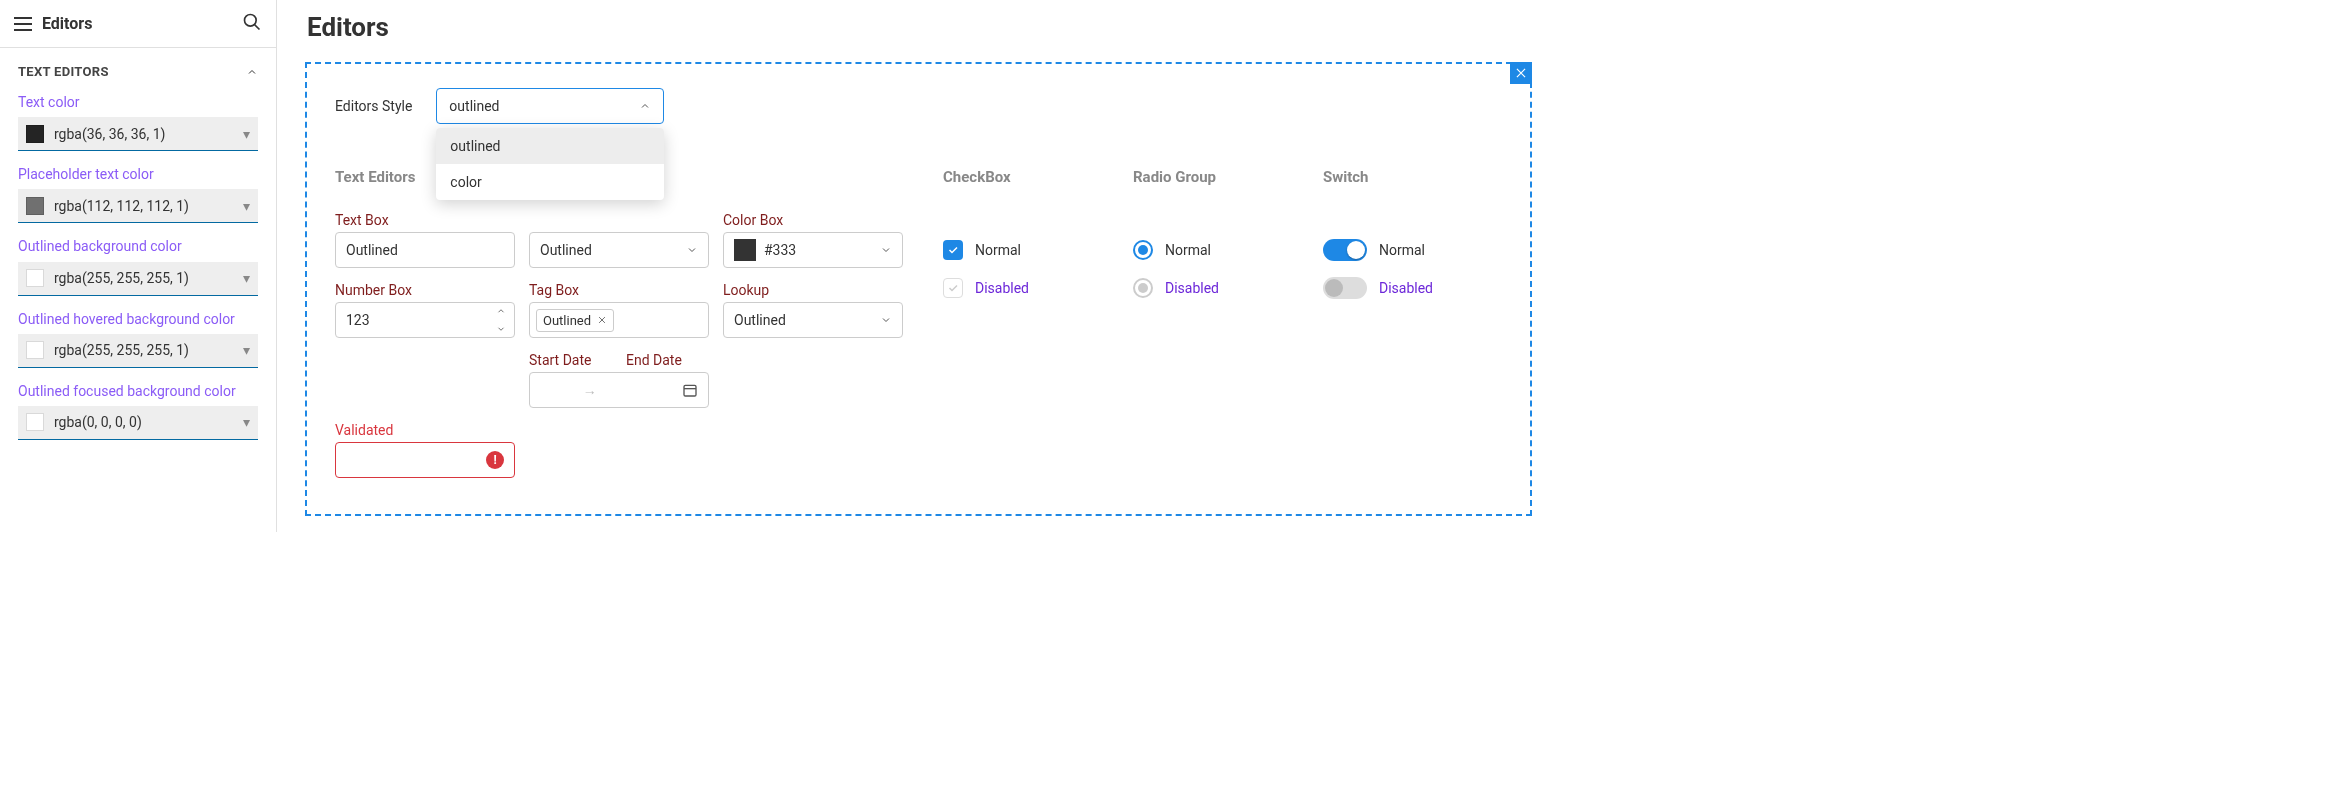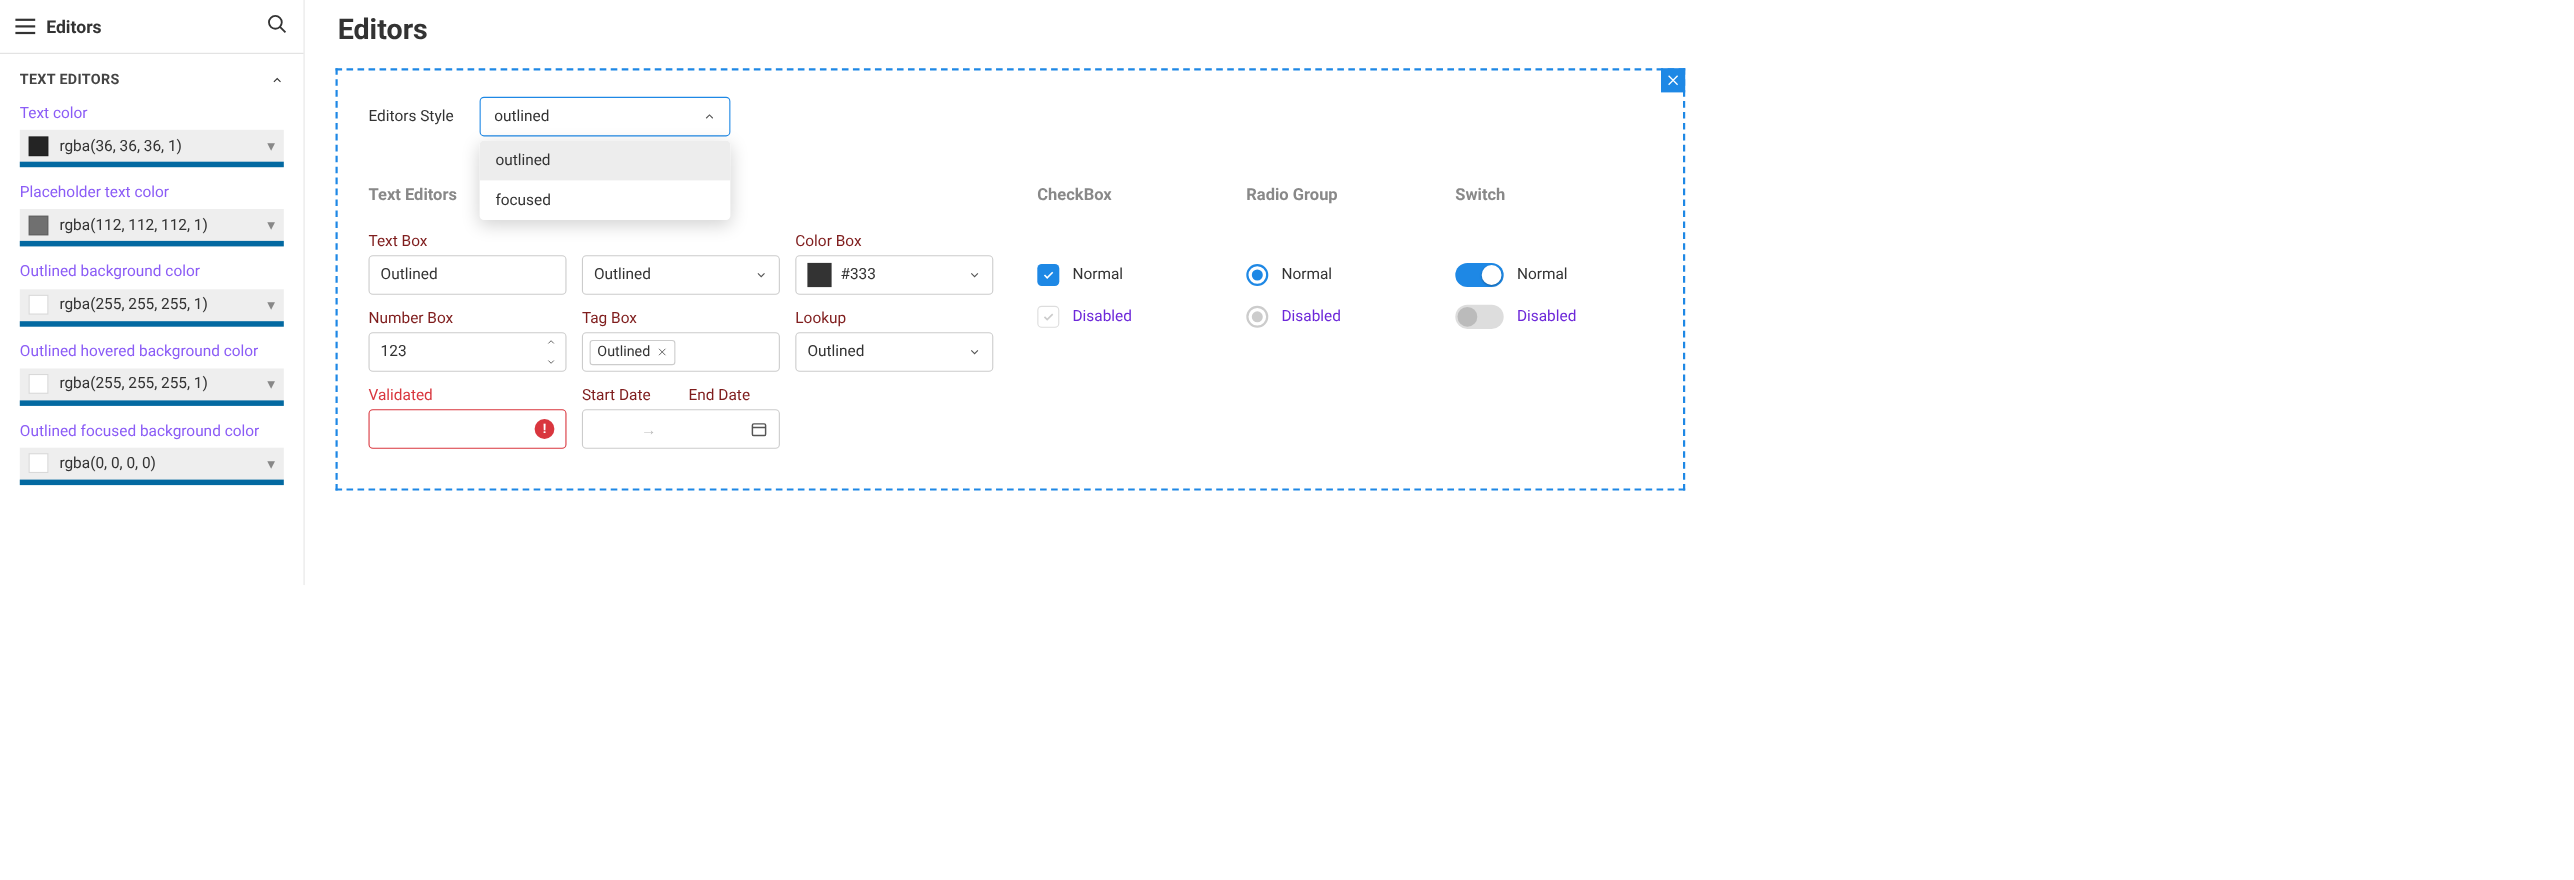--- a/index.html
+++ b/index.html
@@ -14,21 +14,21 @@
 .hamburger-icon span { height: 2px; background: #333; }
 .sidebar-title { font-size: 16px; font-weight: 700; }
 .search-icon svg { width: 20px; height: 20px; }
 
 .sidebar-body { padding: 16px 18px 0 18px; overflow: hidden; position: relative; flex: 1; }
 .section-header { display: flex; align-items: center; justify-content: space-between; margin-bottom: 14px; cursor: pointer; }
 .section-title { font-size: 13px; font-weight: 700; letter-spacing: 0.3px; color: #444; }
 .chevron { width: 12px; height: 12px; }
 .prop-group { margin-bottom: 14px; }
 .prop-label { font-size: 14px; color: #8b5cf6; margin-bottom: 6px; line-height: 1.3; }
-.color-select { display: flex; align-items: center; gap: 10px; background: #eee; border-bottom: 5px solid #0369a1; padding: 6px 8px; height: 34px; position: relative; }
+.color-select { display: flex; align-items: center; gap: 10px; background: #eee; border-bottom: 1px solid #0369a1; padding: 6px 8px; height: 34px; position: relative; }
 .swatch { width: 18px; height: 18px; border: 1px solid rgba(0,0,0,0.15); }
 .color-text { flex: 1; font-size: 14px; }
 .dd-arrow { color: #888; }
 
 
 .main { flex: 1; padding: 12px 28px 20px; background: #fff; position: relative; }
 .page-title { font-size: 26px; font-weight: 700; margin-bottom: 20px; padding-left: 2px; }
 .selection-frame { border: 2px dashed #1e88e5; position: relative; padding: 24px 28px 36px; }
 .close-badge { position: absolute; top: -2px; right: -2px; background: #1e88e5; width: 22px; height: 22px; display: flex; align-items: center; justify-content: center; color: #fff; cursor: pointer; }
 .close-badge svg { width: 14px; height: 14px; }
@@ -175,21 +175,21 @@
         <span class="style-label">Editors Style</span>
         <div class="select-box">
           <div class="select-input is-open">
             <span>outlined</span>
             <svg class="chev" width="12" height="12" viewBox="0 0 24 24">
                 <path d="M6 15l6-6 6 6" fill="none" stroke="#555" stroke-width="2"></path>
               </svg>
           </div>
           <div class="dropdown-panel">
             <div class="dropdown-option is-selected">outlined</div>
-            <div class="dropdown-option">focused</div>
+            <div class="dropdown-option">color</div>
           </div>
         </div>
       </div>
 
       <div class="columns">
 
         <div>
           <div class="group-title">Text Editors</div>
           <div class="col-editors">
 
@@ -247,47 +247,47 @@
             <div class="editor-field">
               <div class="field-label">Lookup</div>
               <div class="box">
                   <span class="val">Outlined</span>
                   <svg class="icon-right" width="12" height="12" viewBox="0 0 24 24">
                     <path d="M6 9l6 6 6-6" fill="none" stroke="#555" stroke-width="2"></path>
                   </svg>
                 </div>
             </div>
 
-            <div class="editor-field">
-              <div class="field-label err">Validated</div>
-              <div class="box err">
-                  <span class="val"></span>
-                  <span class="err-badge">!</span>
-                </div>
-            </div>
-
             <div class="editor-field date-range">
               <div class="date-range-row">
                 <div class="date-box">
                   <div class="field-label">Start Date</div>
                 </div>
                 <div class="date-box">
                   <div class="field-label">End Date</div>
                 </div>
               </div>
               <div class="range-box">
                 <span></span>
                 <span class="arrow-sep">→</span>
                 <span></span>
                 <svg width="16" height="16" viewBox="0 0 24 24">
                     <rect x="3" y="5" width="18" height="16" rx="2" fill="none" stroke="#555" stroke-width="2"></rect>
                     <line x1="3" y1="10" x2="21" y2="10" stroke="#555" stroke-width="2"></line>
                   </svg>
               </div>
             </div>
+
+            <div class="editor-field">
+              <div class="field-label err">Validated</div>
+              <div class="box err">
+                  <span class="val"></span>
+                  <span class="err-badge">!</span>
+                </div>
+            </div>
           </div>
         </div>
 
         <div class="col-check">
           <div class="group-title">CheckBox</div>
           <div style="height:22px"></div>
           <div class="opt-row">
             <span class="checkbox checked">
               <svg width="12" height="12" viewBox="0 0 24 24">
                   <path d="M5 12l5 5L20 7" fill="none" stroke="#fff" stroke-width="3"></path>

